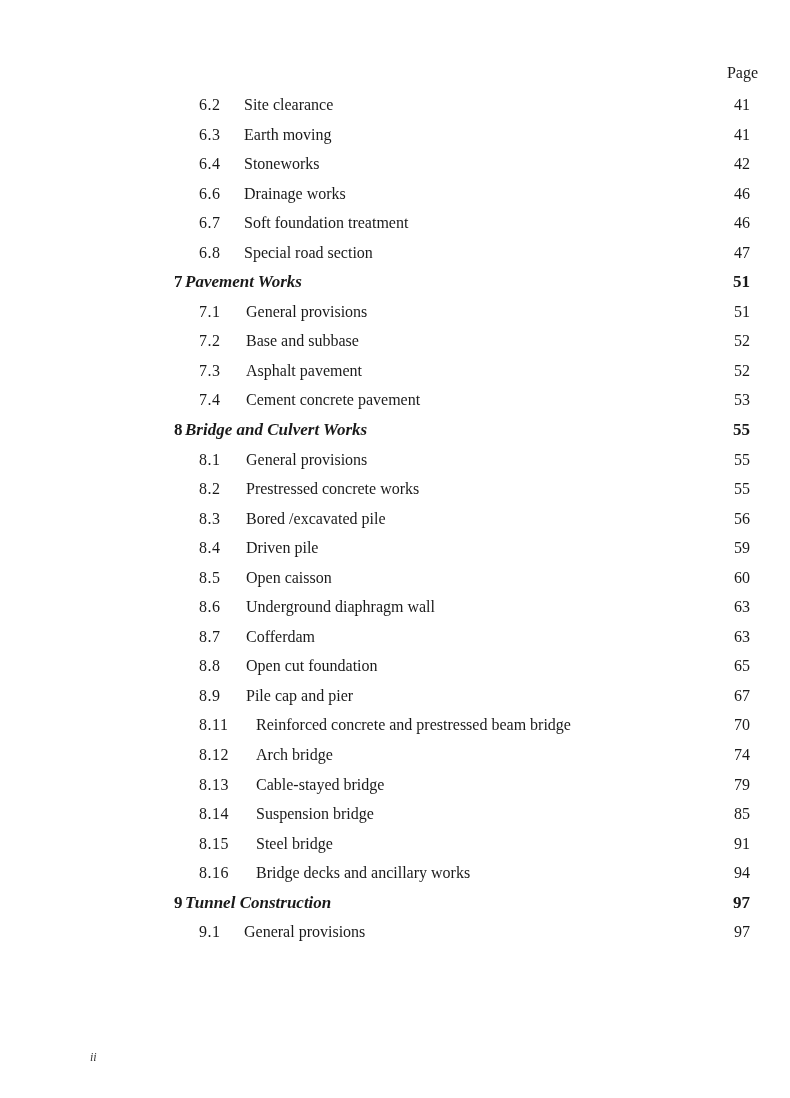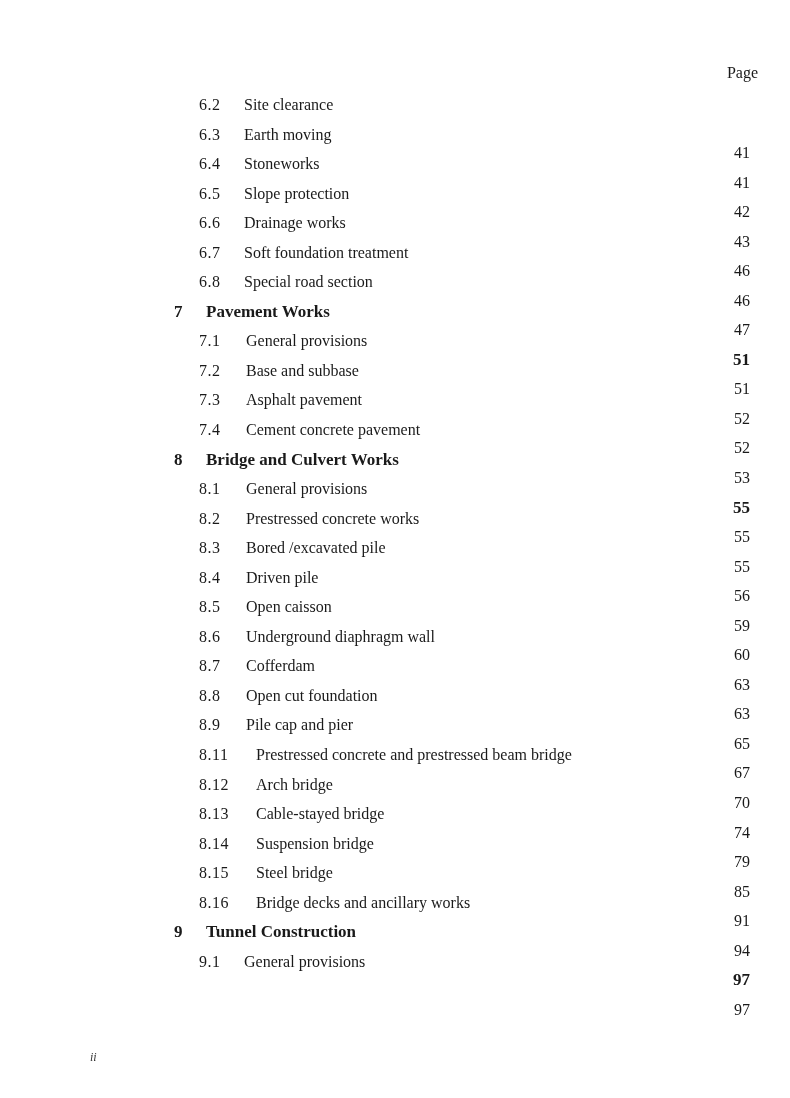--- a/index.html
+++ b/index.html
@@ -15,30 +15,30 @@
     .toc {
       position: absolute; top: 90px; left: 0; width: 790px;
       margin: 0; padding: 0; list-style: none;
     }
     .toc-row {
       position: relative; height: 29.55px;
       font-size: 16px; line-height: 29.55px;
     }
     .toc-row .num { position: absolute; white-space: pre; letter-spacing: 0.5px; }
     .toc-row .title { position: absolute; white-space: nowrap; }
-    .toc-row .page { position: absolute; right: 40px; margin-top: 48px; }
+    .toc-row .page { position: absolute; right: 40px; }
     
     .toc-row.sec .num { left: 199px; }
     .toc-row.sec .title { left: 244px; }
     .toc-row.sec.wide .title { left: 256px; }
     .toc-row.sec.mid .title { left: 246px; }
     
     .toc-row.chap { font-weight: bold; font-size: 17px; }
     .toc-row.chap .num { left: 174px; }
-    .toc-row.chap .title { left: 206px; }
+    .toc-row.chap .title { left: 185px; font-style: italic; }
     .page-footer {
       position: absolute; left: 90px; top: 1050px;
       font-style: italic; font-size: 12px; color: #333;
     }
   </style>
 </head>
 <body>
 
 <div class="page-header">Page</div>
 
@@ -50,25 +50,20 @@
     </li>
     <li class="toc-row sec">
       <span class="num">6.3</span>
       <span class="title">Earth moving</span>
       <span class="page">41</span>
     </li>
     <li class="toc-row sec">
       <span class="num">6.4</span>
       <span class="title">Stoneworks</span>
       <span class="page">42</span>
-    </li>
-    <li class="toc-row sec">
-      <span class="num">6.5</span>
-      <span class="title">Slope protection</span>
-      <span class="page">43</span>
     </li>
     <li class="toc-row sec">
       <span class="num">6.6</span>
       <span class="title">Drainage works</span>
       <span class="page">46</span>
     </li>
     <li class="toc-row sec">
       <span class="num">6.7</span>
       <span class="title">Soft foundation treatment</span>
       <span class="page">46</span>
@@ -148,21 +143,21 @@
       <span class="title">Open cut foundation</span>
       <span class="page">65</span>
     </li>
     <li class="toc-row sec mid">
       <span class="num">8.9</span>
       <span class="title">Pile cap and pier</span>
       <span class="page">67</span>
     </li>
     <li class="toc-row sec wide">
       <span class="num">8.11</span>
-      <span class="title">Prestressed concrete and prestressed beam bridge</span>
+      <span class="title">Reinforced concrete and prestressed beam bridge</span>
       <span class="page">70</span>
     </li>
     <li class="toc-row sec wide">
       <span class="num">8.12</span>
       <span class="title">Arch bridge</span>
       <span class="page">74</span>
     </li>
     <li class="toc-row sec wide">
       <span class="num">8.13</span>
       <span class="title">Cable-stayed bridge</span>

